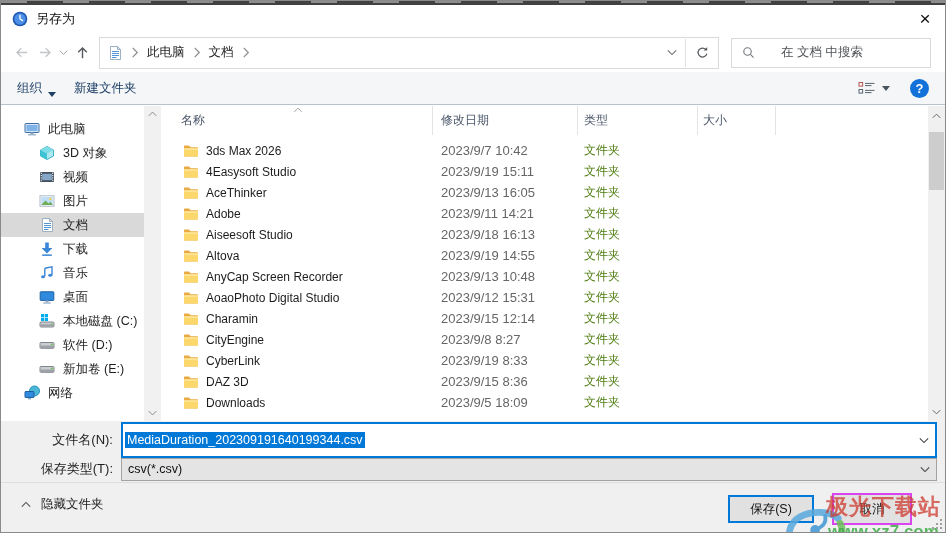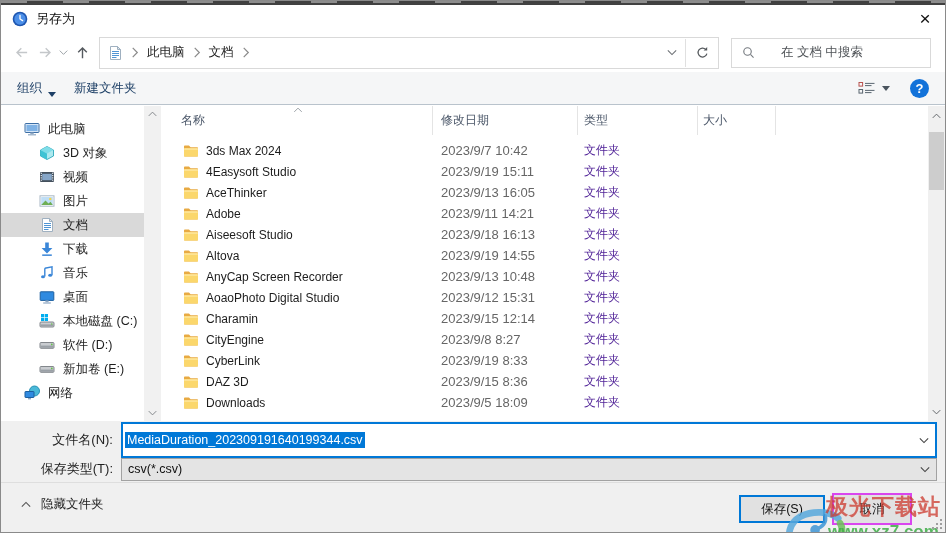--- a/index.html
+++ b/index.html
@@ -69,39 +69,39 @@
   .hcell.type{padding-left:6px;}
   .hcell.size{padding-left:5px;}
   .hcell.rest{border-right:none;}
   .sort-caret{position:absolute;left:127px;top:1px;width:10px;height:6px;color:#9aa0a6;}
   .rows{padding-top:5px;}
   .file-row{display:grid;grid-template-columns:267px 145px 120px 78px 1fr;height:21px;align-items:center;}
   .cell{white-space:nowrap;overflow:hidden;}
   .cell.name{display:flex;align-items:center;gap:7px;padding-left:17px;color:#1c1c1c;font-size:12px;}
   .folder-ic{width:16px;height:16px;flex:0 0 16px;}
   .cell.date{color:#666;padding-left:8px;font-size:13px;}
-  .cell.type{color:#4c1d95;padding-left:6px;font-size:12px;}
+  .cell.type{color:#4d7c0f;padding-left:6px;font-size:12px;}
   .list-scroll{position:absolute;right:0;top:0;bottom:0;width:17px;background:#f0f0f0;}
   .sb-btn{position:absolute;left:0;width:17px;height:17px;display:flex;align-items:center;justify-content:center;color:#606468;}
   .sb-btn svg{width:9px;height:6px;}
   .sb-up{top:1px;} .sb-down{bottom:1px;}
   .sb-thumb{position:absolute;left:1px;right:1px;top:26px;height:58px;background:#cdcdcd;}
   
   .form-area{position:absolute;top:420px;left:0;right:0;height:61px;background:#f0f0f0;padding-top:7px;box-sizing:border-box;}
   .form-row{display:flex;align-items:center;height:24px;margin-bottom:5px;}
   .form-label{width:120px;text-align:right;padding-right:8px;font-size:13px;color:#1e1e1e;flex:0 0 120px;box-sizing:border-box;white-space:nowrap;}
   .filename-input{flex:1;margin-right:8px;height:36px;background:#fff;border:2px solid #0078d7;box-sizing:border-box;display:flex;align-items:center;position:relative;padding-left:2px;}
   .selected-text{background:#0078d7;color:#fff;font-size:12.5px;padding:1px 2px;white-space:nowrap;}
   .combo-chevron{position:absolute;right:6px;top:50%;margin-top:-3px;width:10px;height:7px;color:#444;}
   .filetype-select{flex:1;margin-right:8px;height:23px;background:#e4e4e4;border:1px solid #a2a2a2;box-sizing:border-box;display:flex;align-items:center;position:relative;padding-left:6px;font-size:12.5px;color:#111;}
   
   .footer{position:absolute;top:481px;left:0;right:0;bottom:0;background:#f0f0f0;border-top:1px solid #dedede;}
   .hide-folders{position:absolute;left:20px;top:13px;display:flex;align-items:center;gap:10px;font-size:12.5px;color:#1e1e1e;}
   .hide-folders svg{width:10px;height:7px;color:#555;}
-  .footer-buttons{position:absolute;right:33px;top:10px;display:flex;align-items:center;gap:7px;}
+  .footer-buttons{position:absolute;right:33px;top:10px;display:flex;align-items:center;gap:18px;}
   .btn{display:flex;align-items:center;justify-content:center;background:#e1e1e1;font-size:12.5px;color:#111;box-sizing:border-box;}
   .btn.save{width:86px;height:28px;border:2px solid #0078d7;}
   .btn.cancel{width:80px;height:32px;border:2px solid #d946ef;}
   
   .watermark{position:absolute;left:781px;top:474px;width:165px;height:62px;pointer-events:none;z-index:6;margin-top:16px;}
   .wm-logo{position:absolute;left:0;top:11px;width:70px;height:52px;opacity:.85;}
   .wm-name{position:absolute;left:44px;top:1px;font-size:22px;font-weight:bold;color:rgba(204,57,45,.75);white-space:nowrap;letter-spacing:1px;}
   .wm-url{position:absolute;left:46px;top:31px;font-size:17px;font-weight:bold;color:rgba(62,173,72,.85);white-space:nowrap;}
   
   .grip{position:absolute;right:3px;bottom:3px;width:12px;height:12px;z-index:7;}
@@ -465,21 +465,21 @@
           </div>
         <div class="hcell rest"></div>
       </div>
       <div class="rows">
 
           <div class="file-row">
             <div class="cell name">
               <svg class="folder-ic">
                 <use href="#folder-icon"></use>
               </svg>
-              <span>3ds Max 2024</span>
+              <span>3ds Max 2026</span>
             </div>
             <div class="cell date">2023/9/7 10:42</div>
             <div class="cell type">文件夹</div>
             <div class="cell size"></div>
           </div>
 
           <div class="file-row">
             <div class="cell name">
               <svg class="folder-ic">
                 <use href="#folder-icon"></use>

